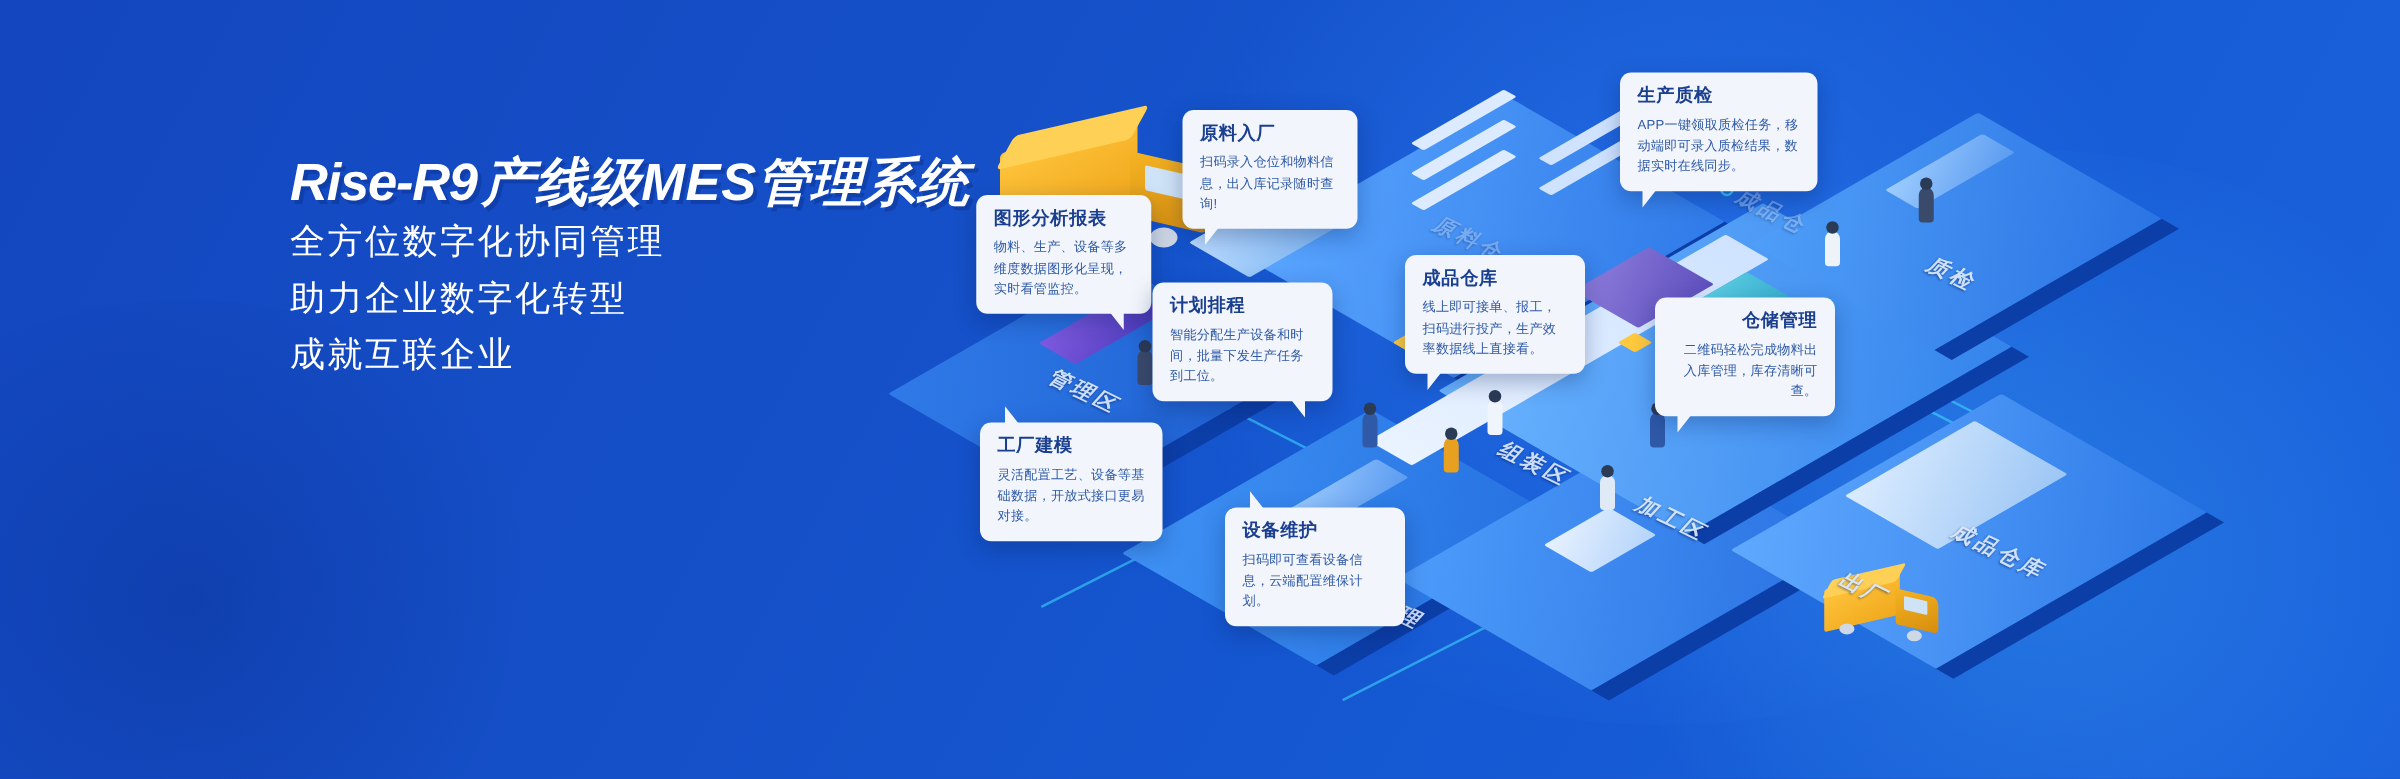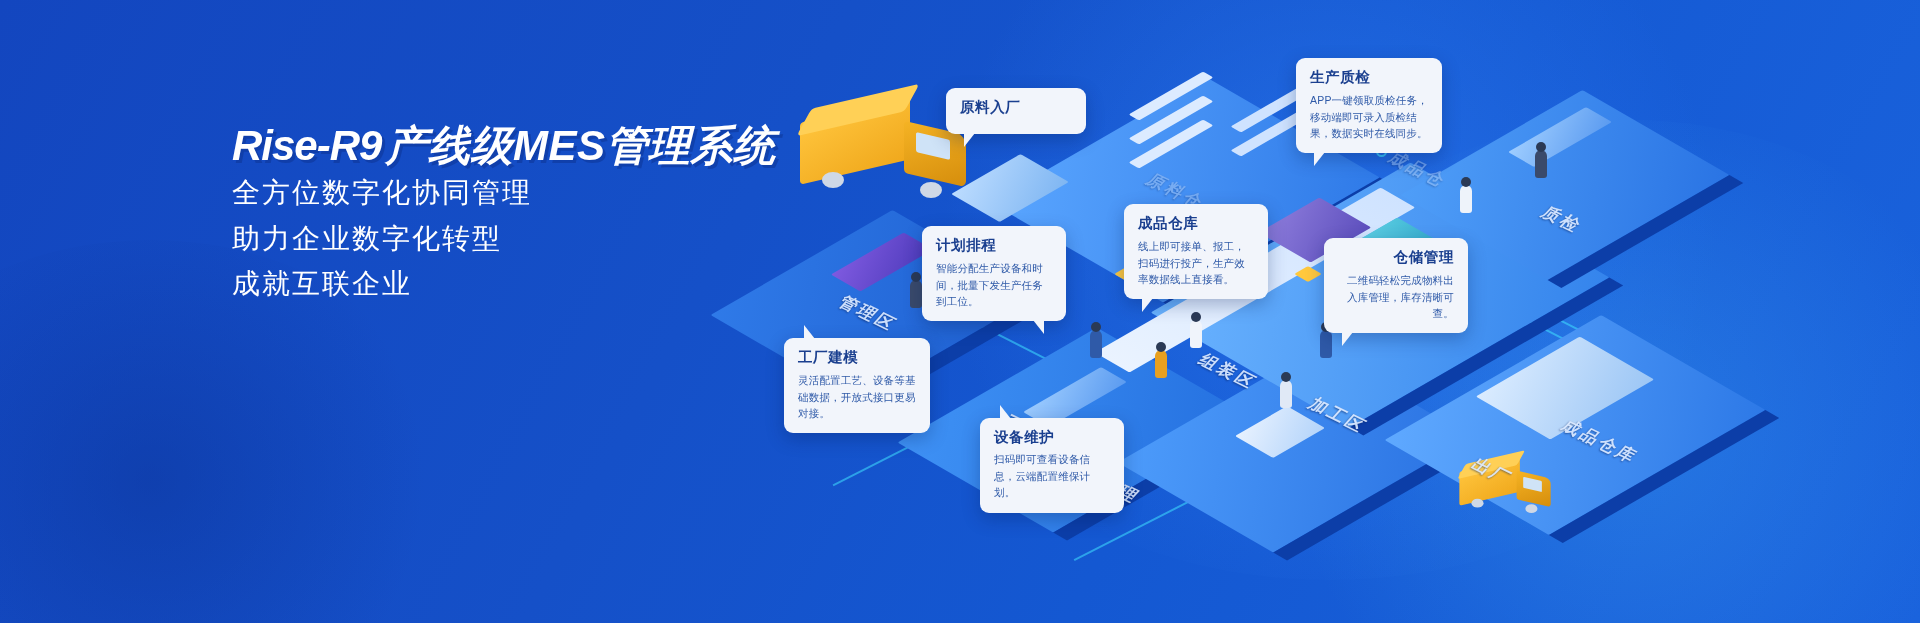--- a/index.html
+++ b/index.html
@@ -235,27 +235,33 @@
     <div class="zlabel" style="left:548px;top:374px;">加工区</div>
     <div class="zlabel" style="left:438px;top:330px;">组装区</div>
     <div class="zlabel" style="left:782px;top:178px;">质检</div>
     <div class="zlabel pale" style="left:386px;top:150px;">原料仓</div>
     <div class="zlabel pale" style="left:628px;top:128px;">成品仓</div>
     <div class="zlabel" style="left:302px;top:440px;">设备管理</div>
     <div class="zlabel" style="left:800px;top:400px;">成品仓库</div>
     <div class="zlabel" style="left:712px;top:430px;">出厂</div>
   </div>
 
+  <div class="card" style="left:781px;top:156px;width:140px;">
+    <div class="c-title">图形分析报表</div>
+    <div class="c-desc">物料、生产、设备等多维度数据图形化呈现，实时看管监控。</div>
+    <div class="tail tail-br"></div>
+  </div>
 
   <div class="card" style="left:946px;top:88px;width:140px;">
     <div class="c-title">原料入厂</div>
-    <div class="tail tail-bl"></div>
-  </div>
-
-  <div class="card" style="left:1296px;top:58px;width:146px;">
+    <div class="c-desc">扫码录入仓位和物料信息，出入库记录随时查询!</div>
+    <div class="tail tail-bl"></div>
+  </div>
+
+  <div class="card" style="left:1296px;top:58px;width:158px;">
     <div class="c-title">生产质检</div>
     <div class="c-desc">APP一键领取质检任务，移动端即可录入质检结果，数据实时在线同步。</div>
     <div class="tail tail-bl"></div>
   </div>
 
   <div class="card" style="left:1124px;top:204px;width:144px;">
     <div class="c-title">成品仓库</div>
     <div class="c-desc">线上即可接单、报工，扫码进行投产，生产效率数据线上直接看。</div>
     <div class="tail tail-bl"></div>
   </div>
@@ -271,19 +277,19 @@
     <div class="c-desc">二维码轻松完成物料出入库管理，库存清晰可查。</div>
     <div class="tail tail-bl"></div>
   </div>
 
   <div class="card" style="left:784px;top:338px;width:146px;">
     <div class="c-title">工厂建模</div>
     <div class="c-desc">灵活配置工艺、设备等基础数据，开放式接口更易对接。</div>
     <div class="tail tail-tl"></div>
   </div>
 
-  <div class="card" style="left:980px;top:418px;width:144px;font-family:Liberation Serif, serif;">
+  <div class="card" style="left:980px;top:406px;width:144px;">
     <div class="c-title">设备维护</div>
     <div class="c-desc">扫码即可查看设备信息，云端配置维保计划。</div>
     <div class="tail tail-tl"></div>
   </div>
 
 </div>
 
 </body></html>

